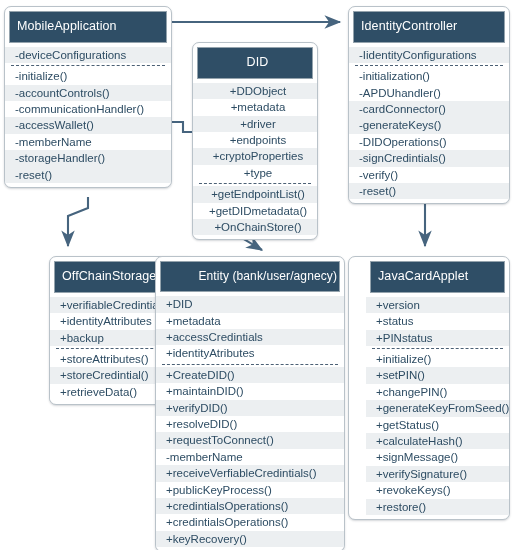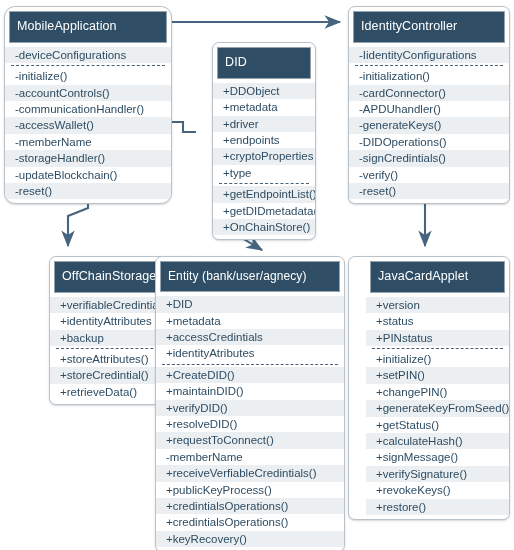--- a/index.html
+++ b/index.html
@@ -64,28 +64,28 @@
     color: #2d4c63;
     padding: 2px 4px 2px 10px;
     white-space: nowrap;
     background: #ffffff;
   }
   .uml-row.alt {
     background: #eceff1;
   }
 
   
-  #cls-mobileapplication { left: 4px;   top: 6px;   width: 168px; border-radius: 11px; }
-  #cls-did               { left: 212px; top: 42px;  width: 104px; }
+  #cls-mobileapplication { left: 4px;   top: 6px;   width: 168px; }
+  #cls-did               { left: 192px; top: 42px;  width: 126px; text-align: center; }
   #cls-identitycontroller{ left: 348px; top: 6px;   width: 162px; }
   #cls-offchainstorage   { left: 4px;   top: 256px; width: 146px; margin-left: 45px; }
   #cls-entity            { left: 155px; top: 256px; width: 190px; }
   #cls-javacardapplet    { left: 348px; top: 256px; width: 162px; padding-left: 17px; }
 
-  #cls-entity .uml-header { font-size: 12px; }
+  #cls-entity .uml-header { font-size: 12px; text-align: right; }
 </style>
 </head>
 <body>
 
 <div id="diagram">
 
   <svg id="edge-layer" viewBox="0 0 514 550" width="514" height="550" xmlns="http://www.w3.org/2000/svg">
     <defs>
       <marker id="arrowhead" markerWidth="9" markerHeight="9" refX="7.4" refY="3.6" orient="auto" markerUnits="strokeWidth">
         <path d="M0,0.4 L8,3.6 L0,6.8 L2.2,3.6 Z" fill="#46647e"></path>
@@ -112,21 +112,20 @@
         <div class="uml-row alt">-deviceConfigurations</div>
       </div>
       <div class="uml-sep"></div>
       <div class="uml-section">
         <div class="uml-row">-initialize()</div>
         <div class="uml-row alt">-accountControls()</div>
         <div class="uml-row">-communicationHandler()</div>
         <div class="uml-row alt">-accessWallet()</div>
         <div class="uml-row">-memberName</div>
         <div class="uml-row alt">-storageHandler()</div>
-        <div class="uml-row">-updateBlockchain()</div>
         <div class="uml-row alt">-reset()</div>
       </div>
     </div>
   </div>
 
   <div class="uml-class" id="cls-did">
     <div class="uml-header">DID</div>
     <div class="uml-body">
       <div class="uml-section">
         <div class="uml-row alt">+DDObject</div>
@@ -147,22 +146,22 @@
 
   <div class="uml-class" id="cls-identitycontroller">
     <div class="uml-header">IdentityController</div>
     <div class="uml-body">
       <div class="uml-section">
         <div class="uml-row alt">-IidentityConfigurations</div>
       </div>
       <div class="uml-sep"></div>
       <div class="uml-section">
         <div class="uml-row">-initialization()</div>
+        <div class="uml-row">-APDUhandler()</div>
         <div class="uml-row alt">-cardConnector()</div>
-        <div class="uml-row">-APDUhandler()</div>
         <div class="uml-row alt">-generateKeys()</div>
         <div class="uml-row">-DIDOperations()</div>
         <div class="uml-row alt">-signCredintials()</div>
         <div class="uml-row">-verify()</div>
         <div class="uml-row alt">-reset()</div>
       </div>
     </div>
   </div>
 
   <div class="uml-class" id="cls-offchainstorage">

